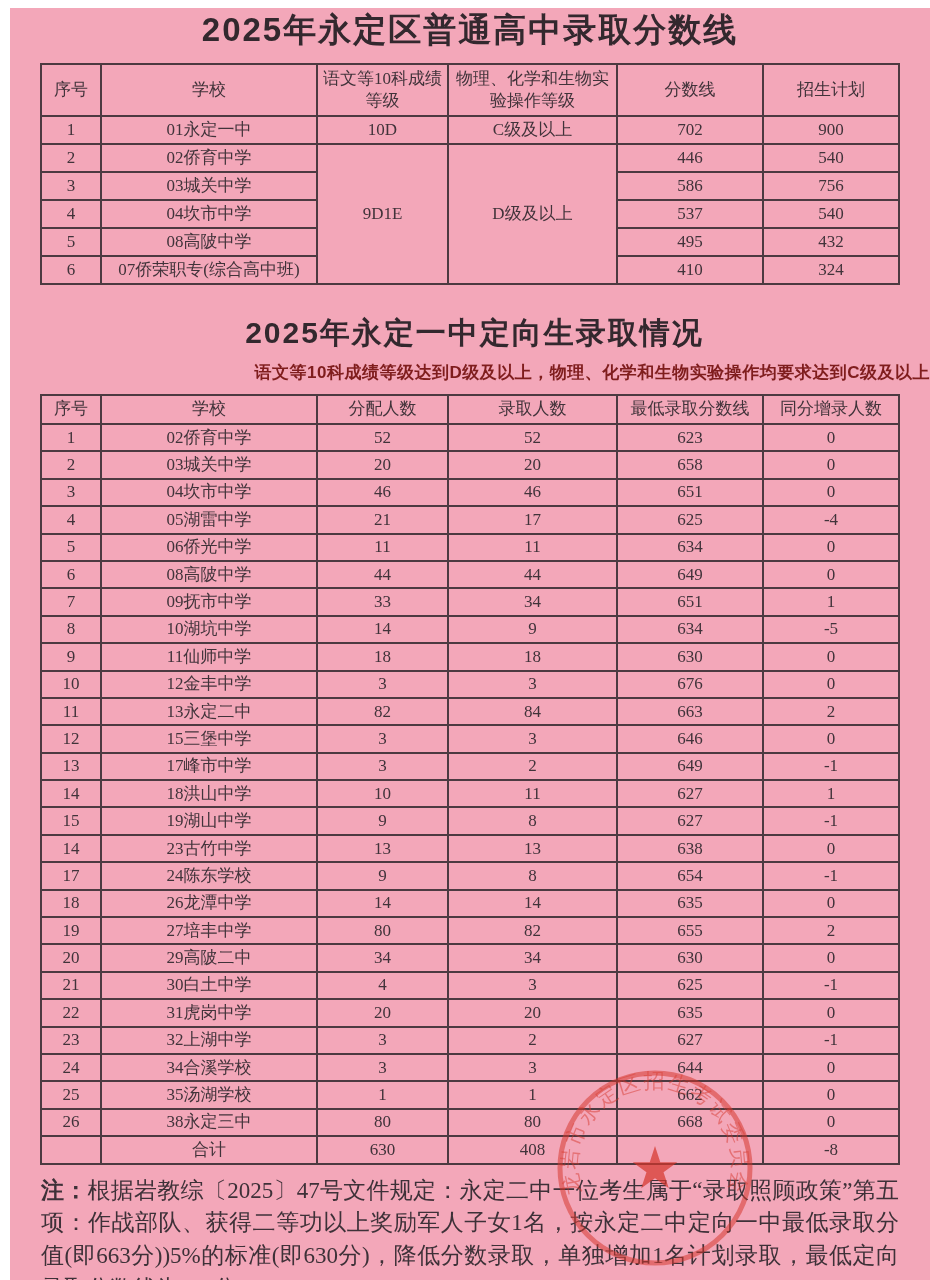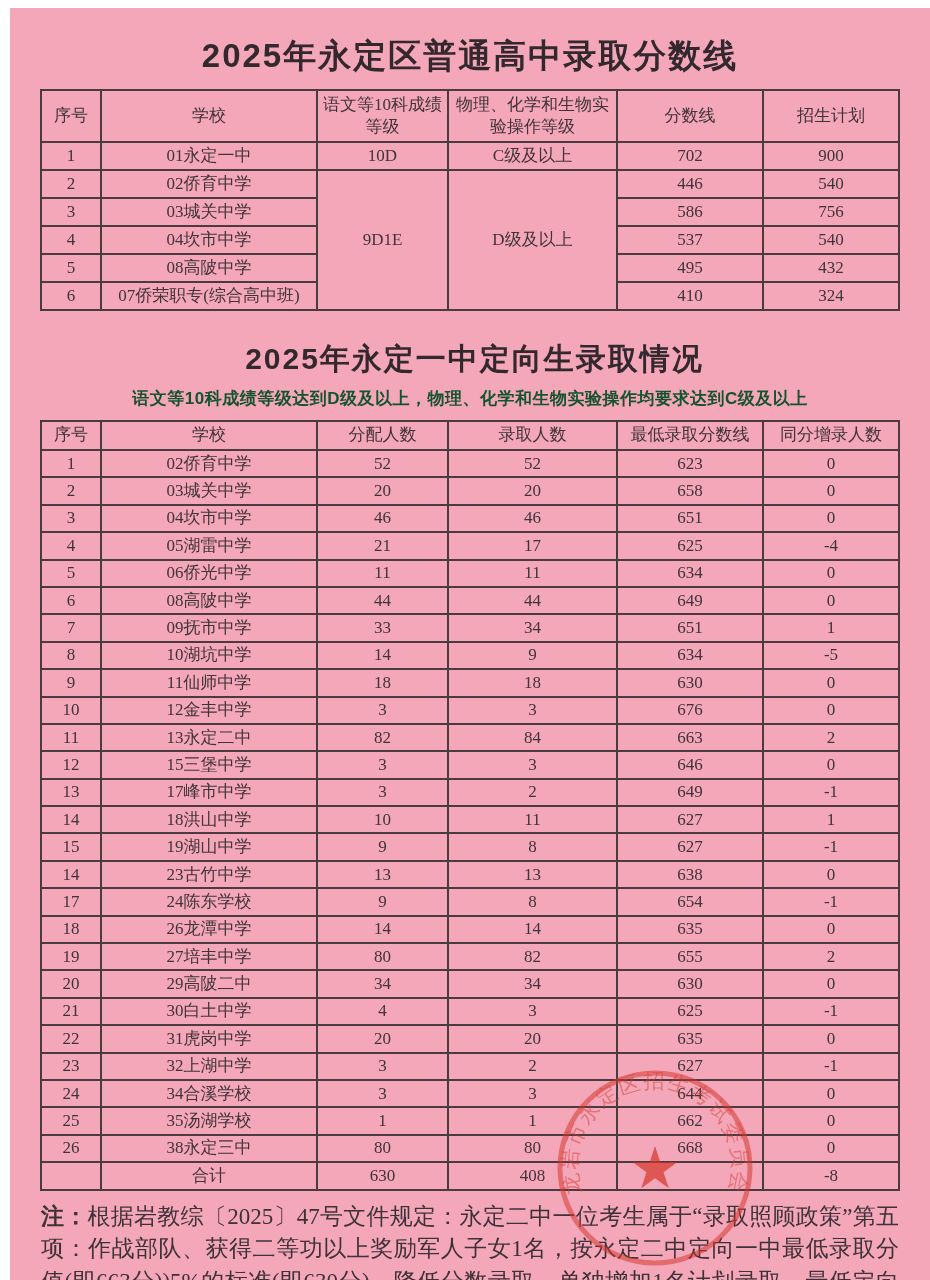--- a/index.html
+++ b/index.html
@@ -10,25 +10,25 @@
   }
   .page{
     position:absolute;top:8px;left:10px;width:920px;height:1272px;
     background:#f3a7b9;
     color:#3e3138;
   }
   .title{
     text-align:center;font-family:"Liberation Sans", sans-serif;
     font-weight:bold;color:#33282e;letter-spacing:2px;
   }
-  .title1{padding-top:26px;font-size:33px;}
+  .title1{font-size:33px;}
   .title2{margin-top:28px;font-size:30px;padding-left:9px;}
   .subtitle{
-    margin-top:7px;text-align:center;font-size:17px;font-weight:bold;
-    font-family:"Liberation Sans", sans-serif;color:#14532d;letter-spacing:0.5px;
+    margin-top:7px;text-align:right;font-size:17px;font-weight:bold;
+    font-family:"Liberation Sans", sans-serif;color:#7f1d1d;letter-spacing:0.5px;
   }
   table.doc{
     border-collapse:collapse;table-layout:fixed;margin:10px auto 0;
     width:858px;color:#41333a;border-radius:10px;
   }
   table.doc col.c1{width:60px;}
   table.doc col.c2{width:216px;}
   table.doc col.c3{width:131px;}
   table.doc col.c4{width:169px;}
   table.doc col.c5{width:146px;}

